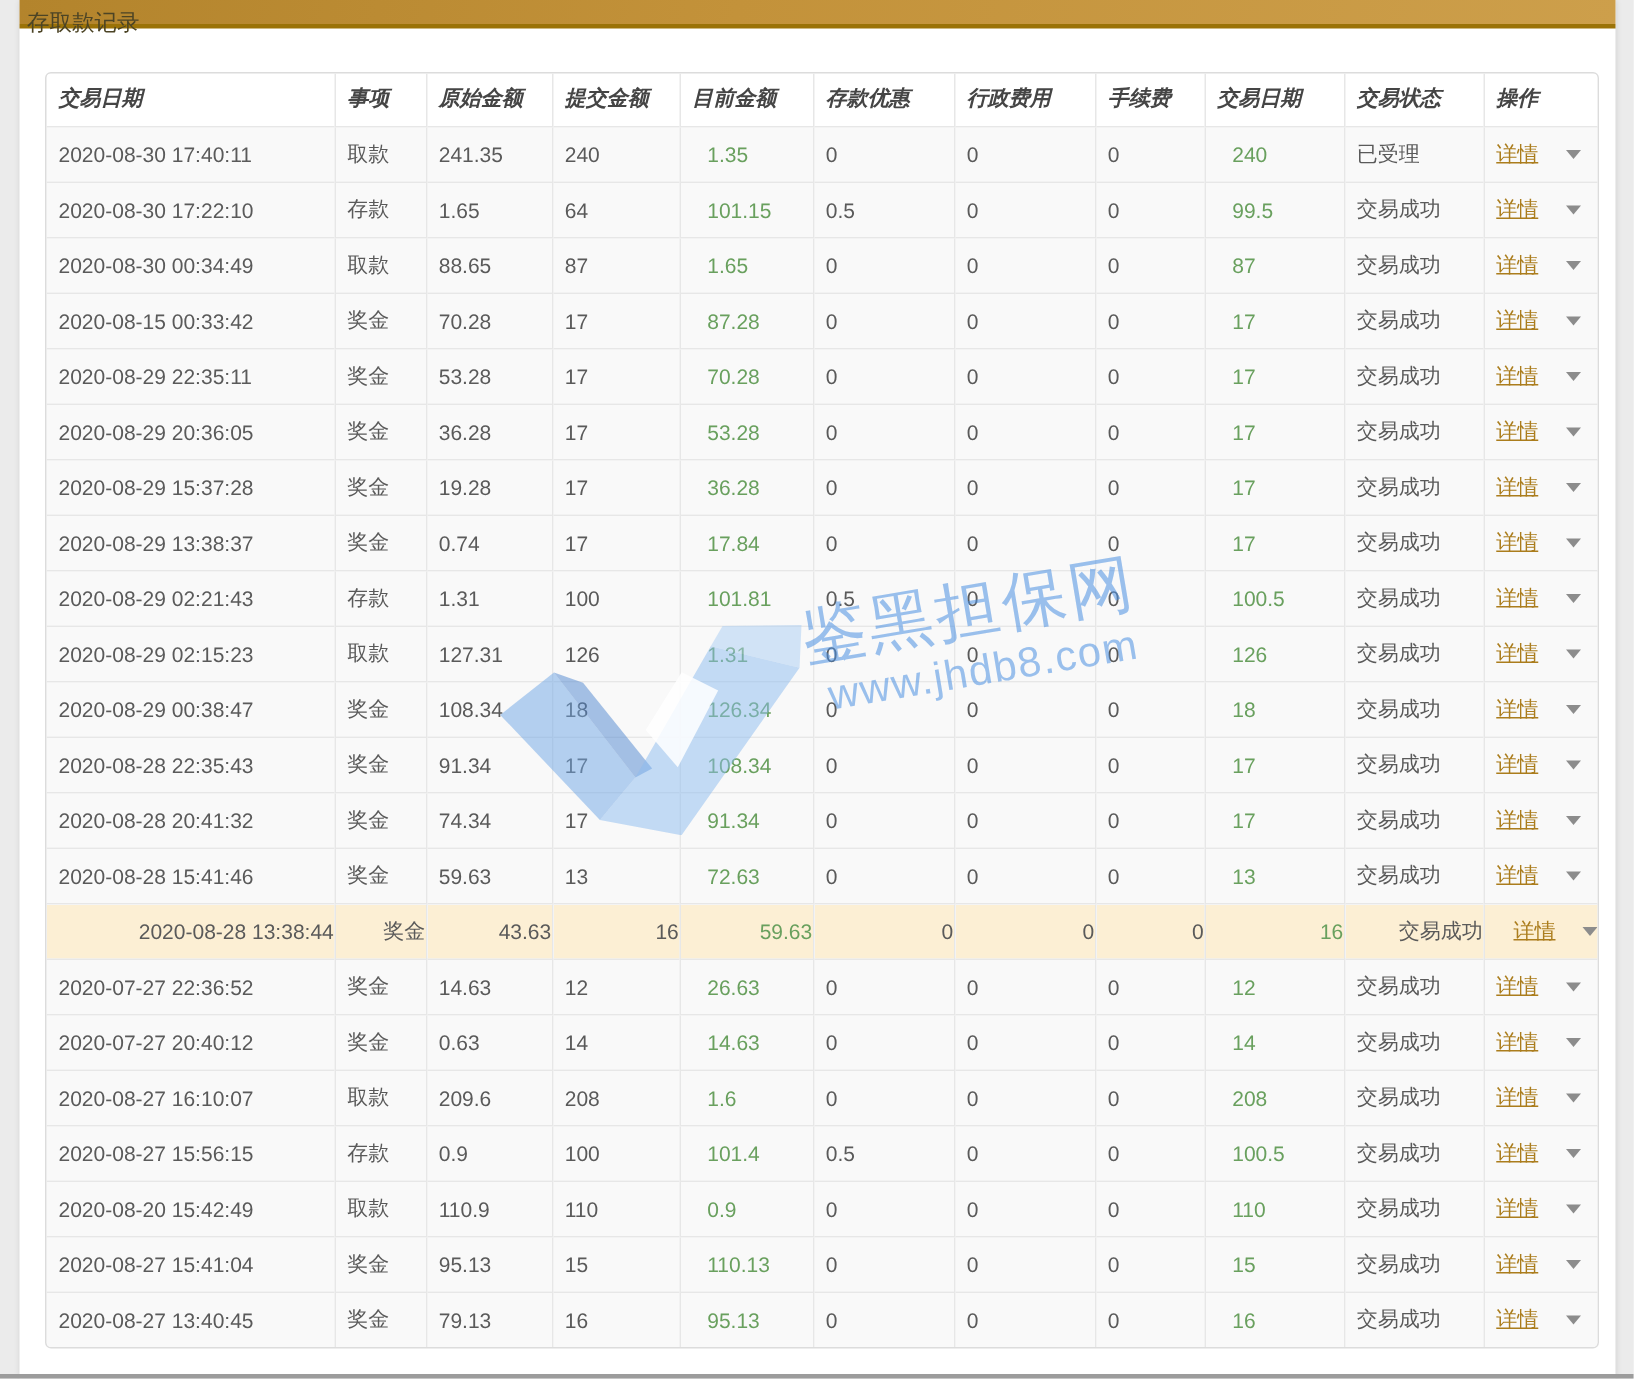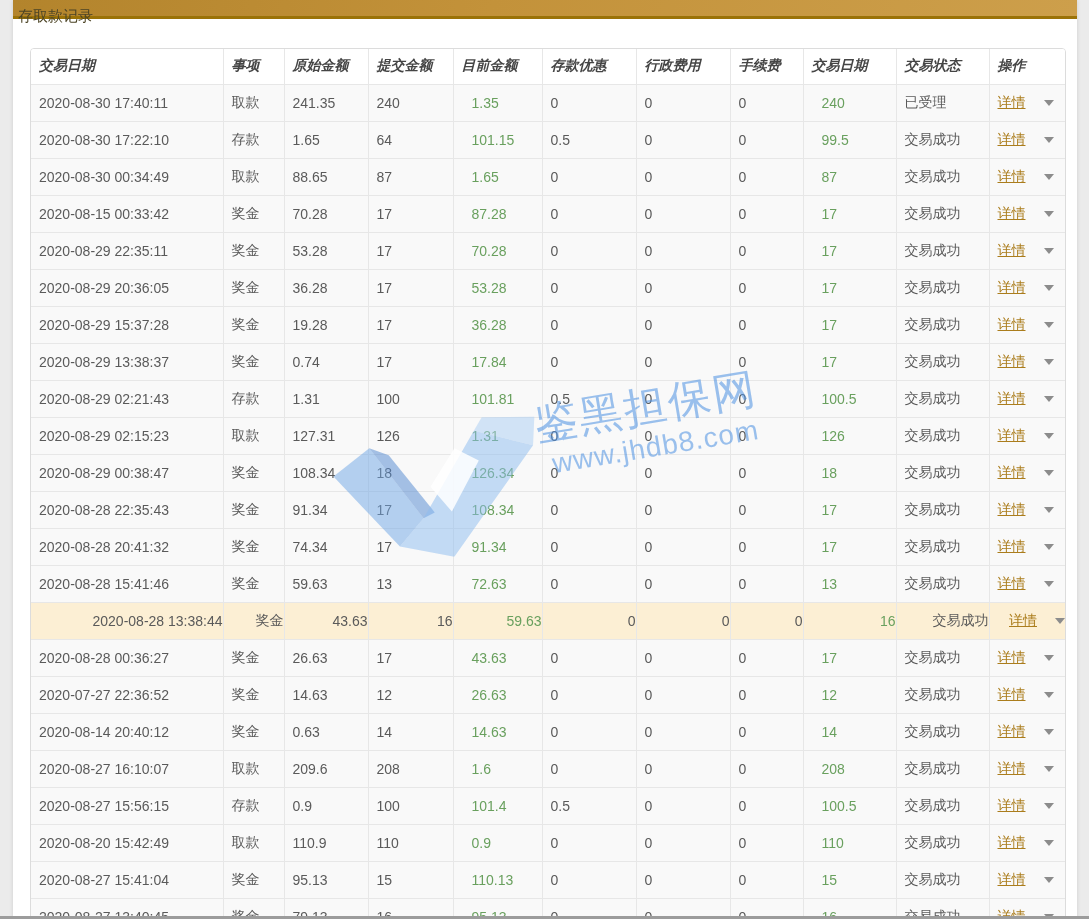--- a/index.html
+++ b/index.html
@@ -272,47 +272,34 @@
             <td>16</td>
             <td class="accent">59.63</td>
             <td>0</td>
             <td>0</td>
             <td>0</td>
             <td class="accent">16</td>
             <td>交易成功</td>
             <td><a class="detail">详情</a><span class="caret"></span></td>
           </tr>
           <tr>
-            <td>2020-08-28 00:36:27</td>
-            <td>奖金</td>
-            <td>26.63</td>
-            <td>17</td>
-            <td class="accent">43.63</td>
-            <td>0</td>
-            <td>0</td>
-            <td>0</td>
-            <td class="accent">17</td>
-            <td>交易成功</td>
-            <td><a class="detail">详情</a><span class="caret"></span></td>
-          </tr>
-          <tr>
             <td>2020-07-27 22:36:52</td>
             <td>奖金</td>
             <td>14.63</td>
             <td>12</td>
             <td class="accent">26.63</td>
             <td>0</td>
             <td>0</td>
             <td>0</td>
             <td class="accent">12</td>
             <td>交易成功</td>
             <td><a class="detail">详情</a><span class="caret"></span></td>
           </tr>
           <tr>
-            <td>2020-08-14 20:40:12</td>
+            <td>2020-07-27 20:40:12</td>
             <td>奖金</td>
             <td>0.63</td>
             <td>14</td>
             <td class="accent">14.63</td>
             <td>0</td>
             <td>0</td>
             <td>0</td>
             <td class="accent">14</td>
             <td>交易成功</td>
             <td><a class="detail">详情</a><span class="caret"></span></td>

